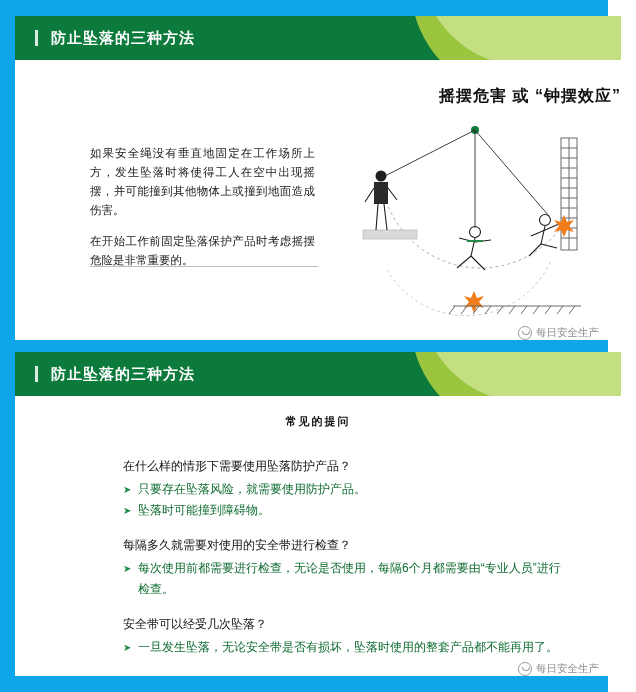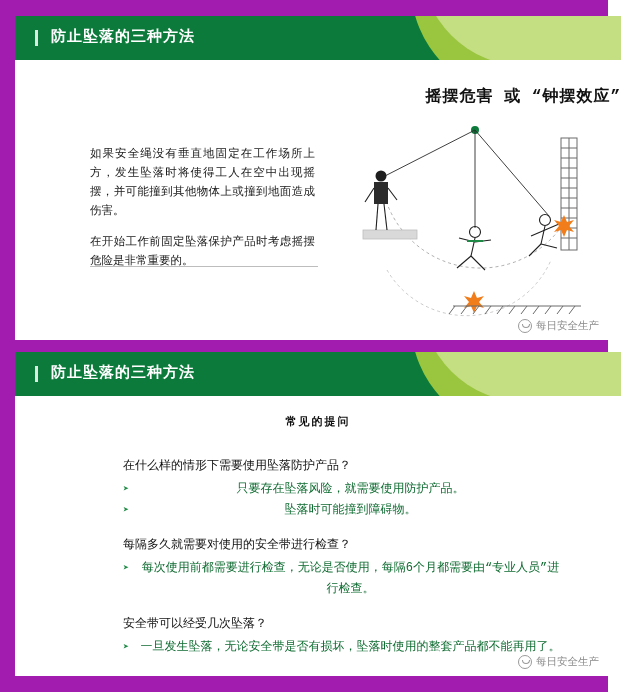--- a/index.html
+++ b/index.html
@@ -5,22 +5,21 @@
   html,body{margin:0;padding:0;background:#ffffff;}
   body{
     width:636px;height:692px;
     font-family:"Liberation Sans","DejaVu Sans",sans-serif;
     color:#1b1b1b;
     overflow:hidden;
   }
   .page{
     position:relative;
     width:608px;height:692px;
-    background:#a21caf;
-    font-family:Liberation Mono, monospace;
+    background:#0ea5e9;
   }
   
   .slide{
     position:absolute;
     left:15px;
     width:606px;
     background:#ffffff;
     overflow:hidden;
   }
   #slide-1{top:16px;height:324px;}
@@ -105,21 +104,21 @@
   
   .illus{
     position:absolute;
     top:60px;left:330px;
     width:256px;height:200px;
   }
   .illus svg{display:block;}
 
   .wm{
     position:absolute;
-    bottom:7px;right:22px;
+    bottom:0;right:22px;
     font-size:10.5px;
     color:#8a8a8a;
     display:flex;align-items:center;gap:4px;
   }
   .wm .wm-ic{
     display:inline-block;
     width:12px;height:12px;
     border-radius:50%;
     border:1px solid #9a9a9a;
     position:relative;
@@ -150,21 +149,20 @@
     font-size:12px;
     line-height:21px;
     color:#111;
   }
   .qa .q{margin:4px 0 2px 0;font-weight:normal;}
   .qa .a{
     margin:0;
     padding-left:15px;
     position:relative;
     color:#0f6b31;
-    text-align:center;
   }
   .qa .a::before{
     content:"\27A4";
     position:absolute;
     left:0;top:0;
     color:#1f8a46;
     font-size:10px;
   }
   .qa .block{margin-bottom:14px;}
   .qa .block:last-child{margin-bottom:0;}

